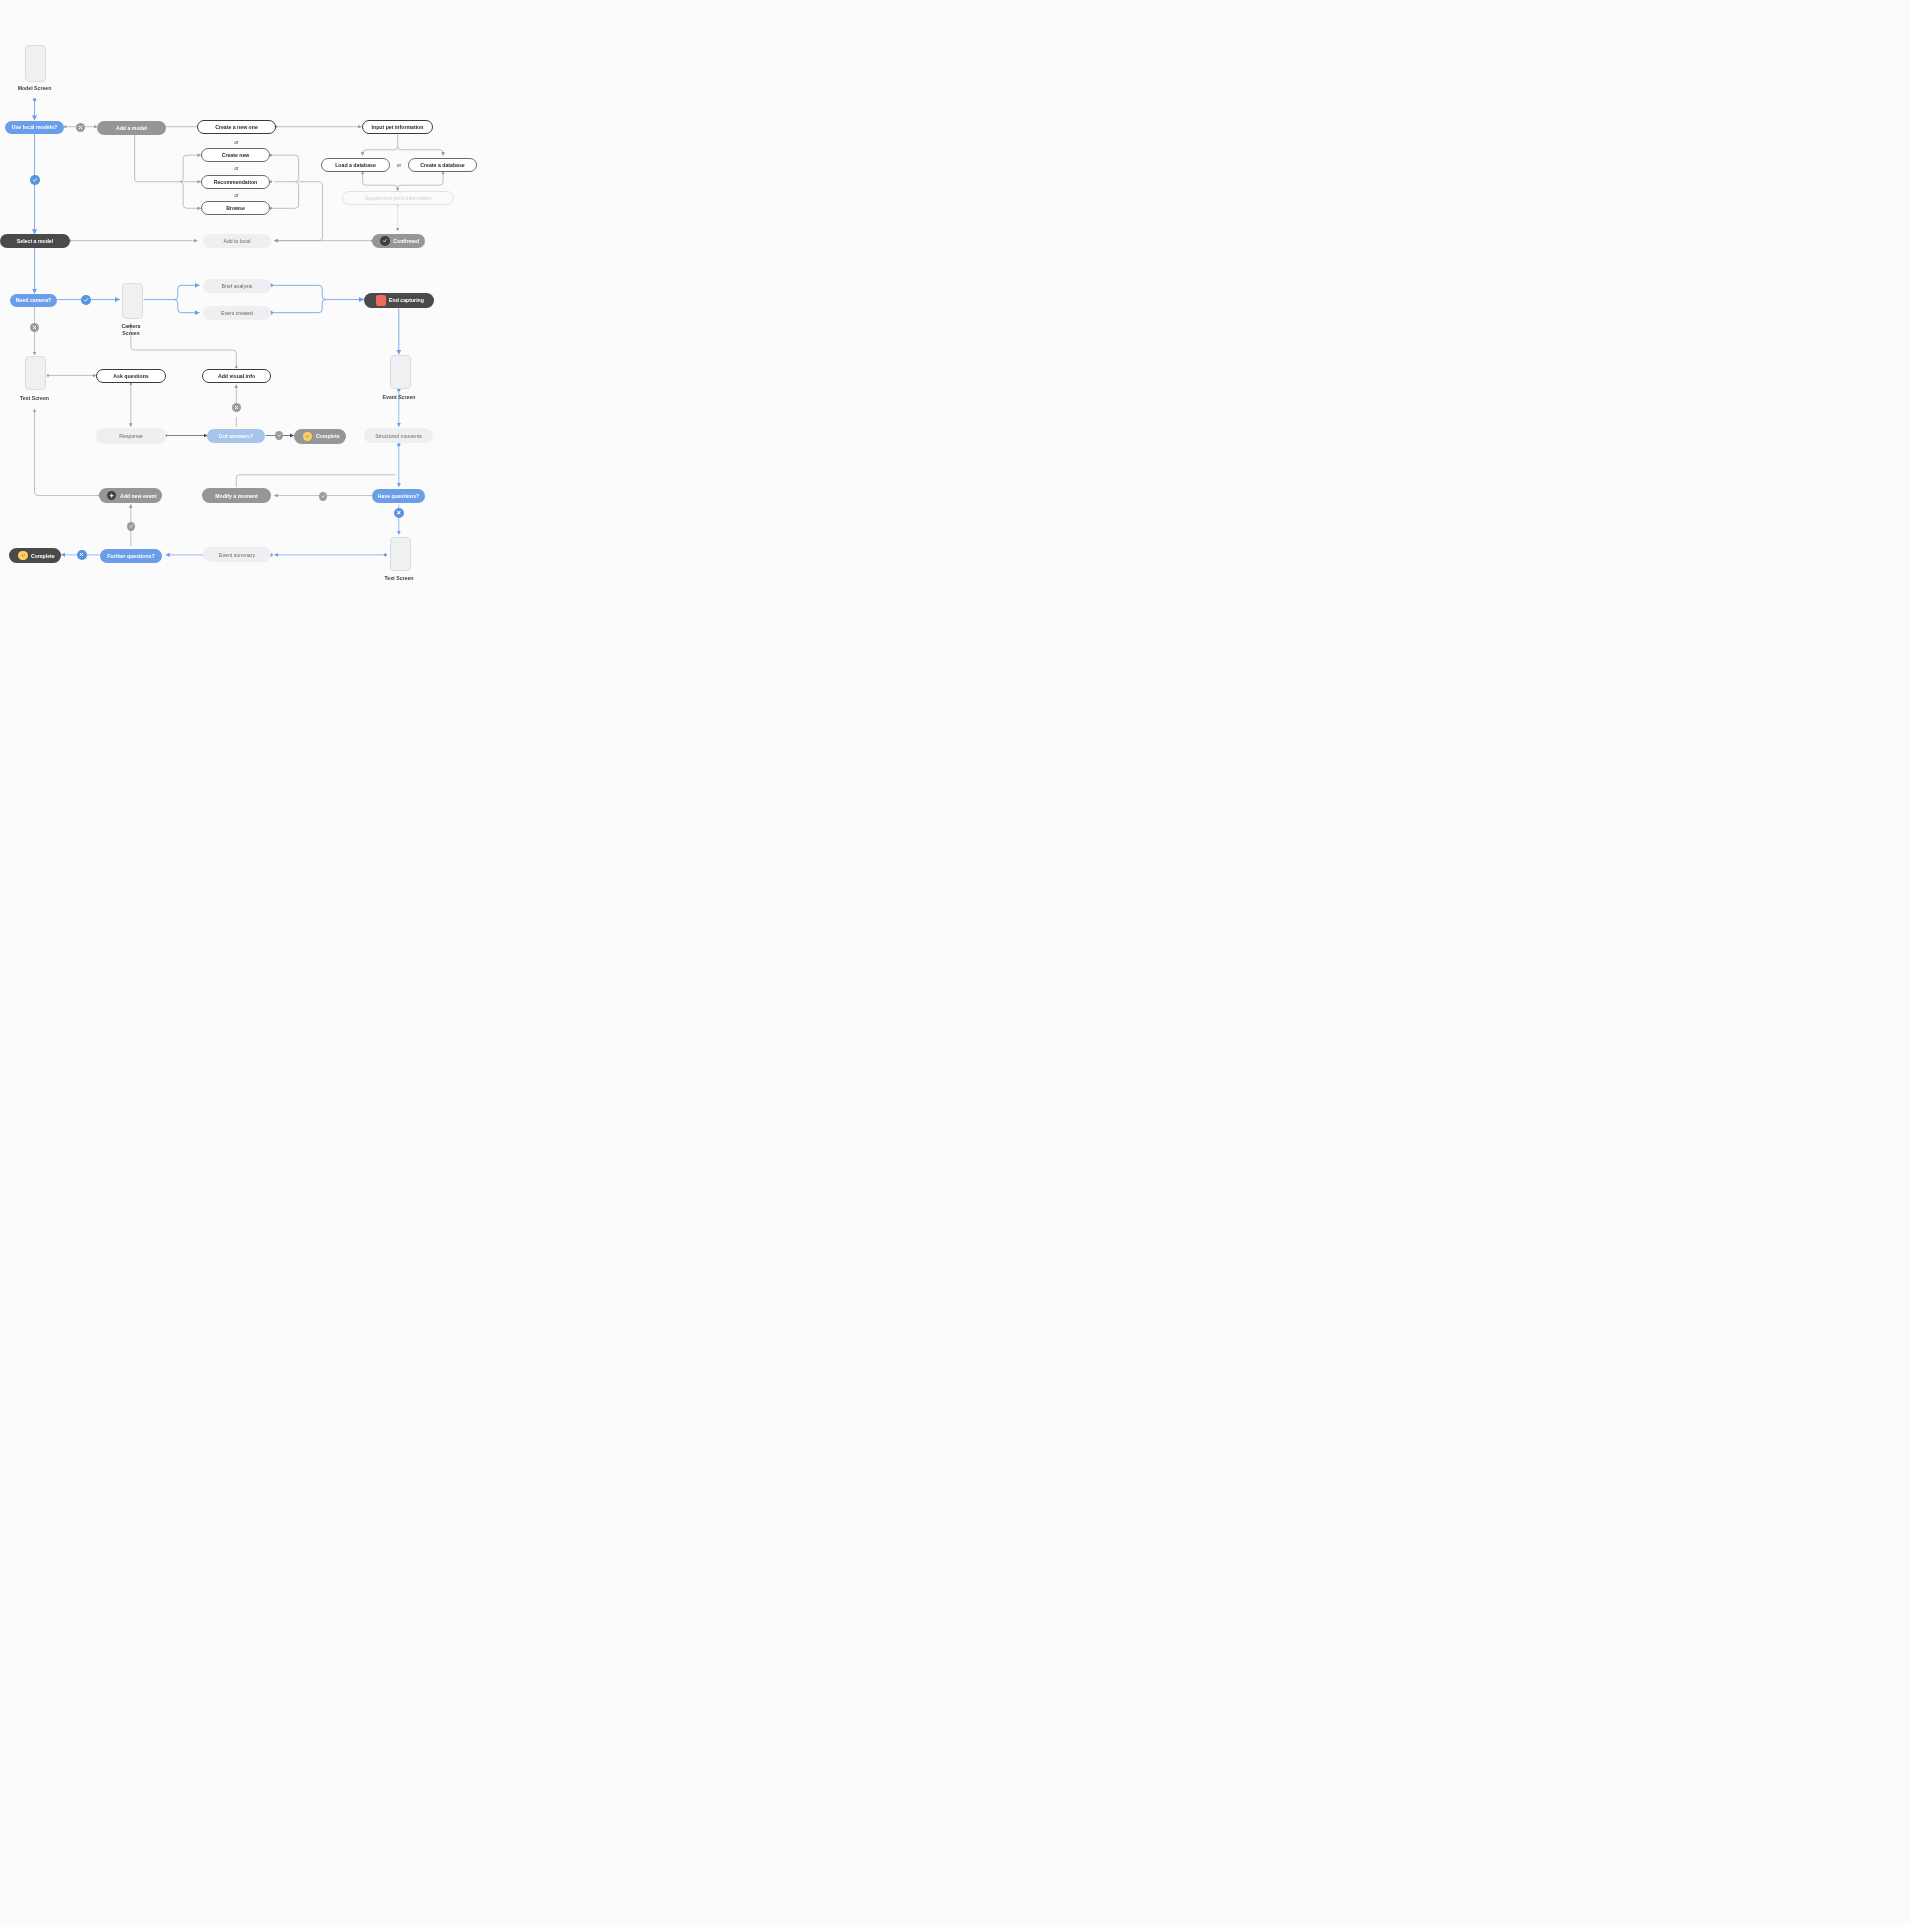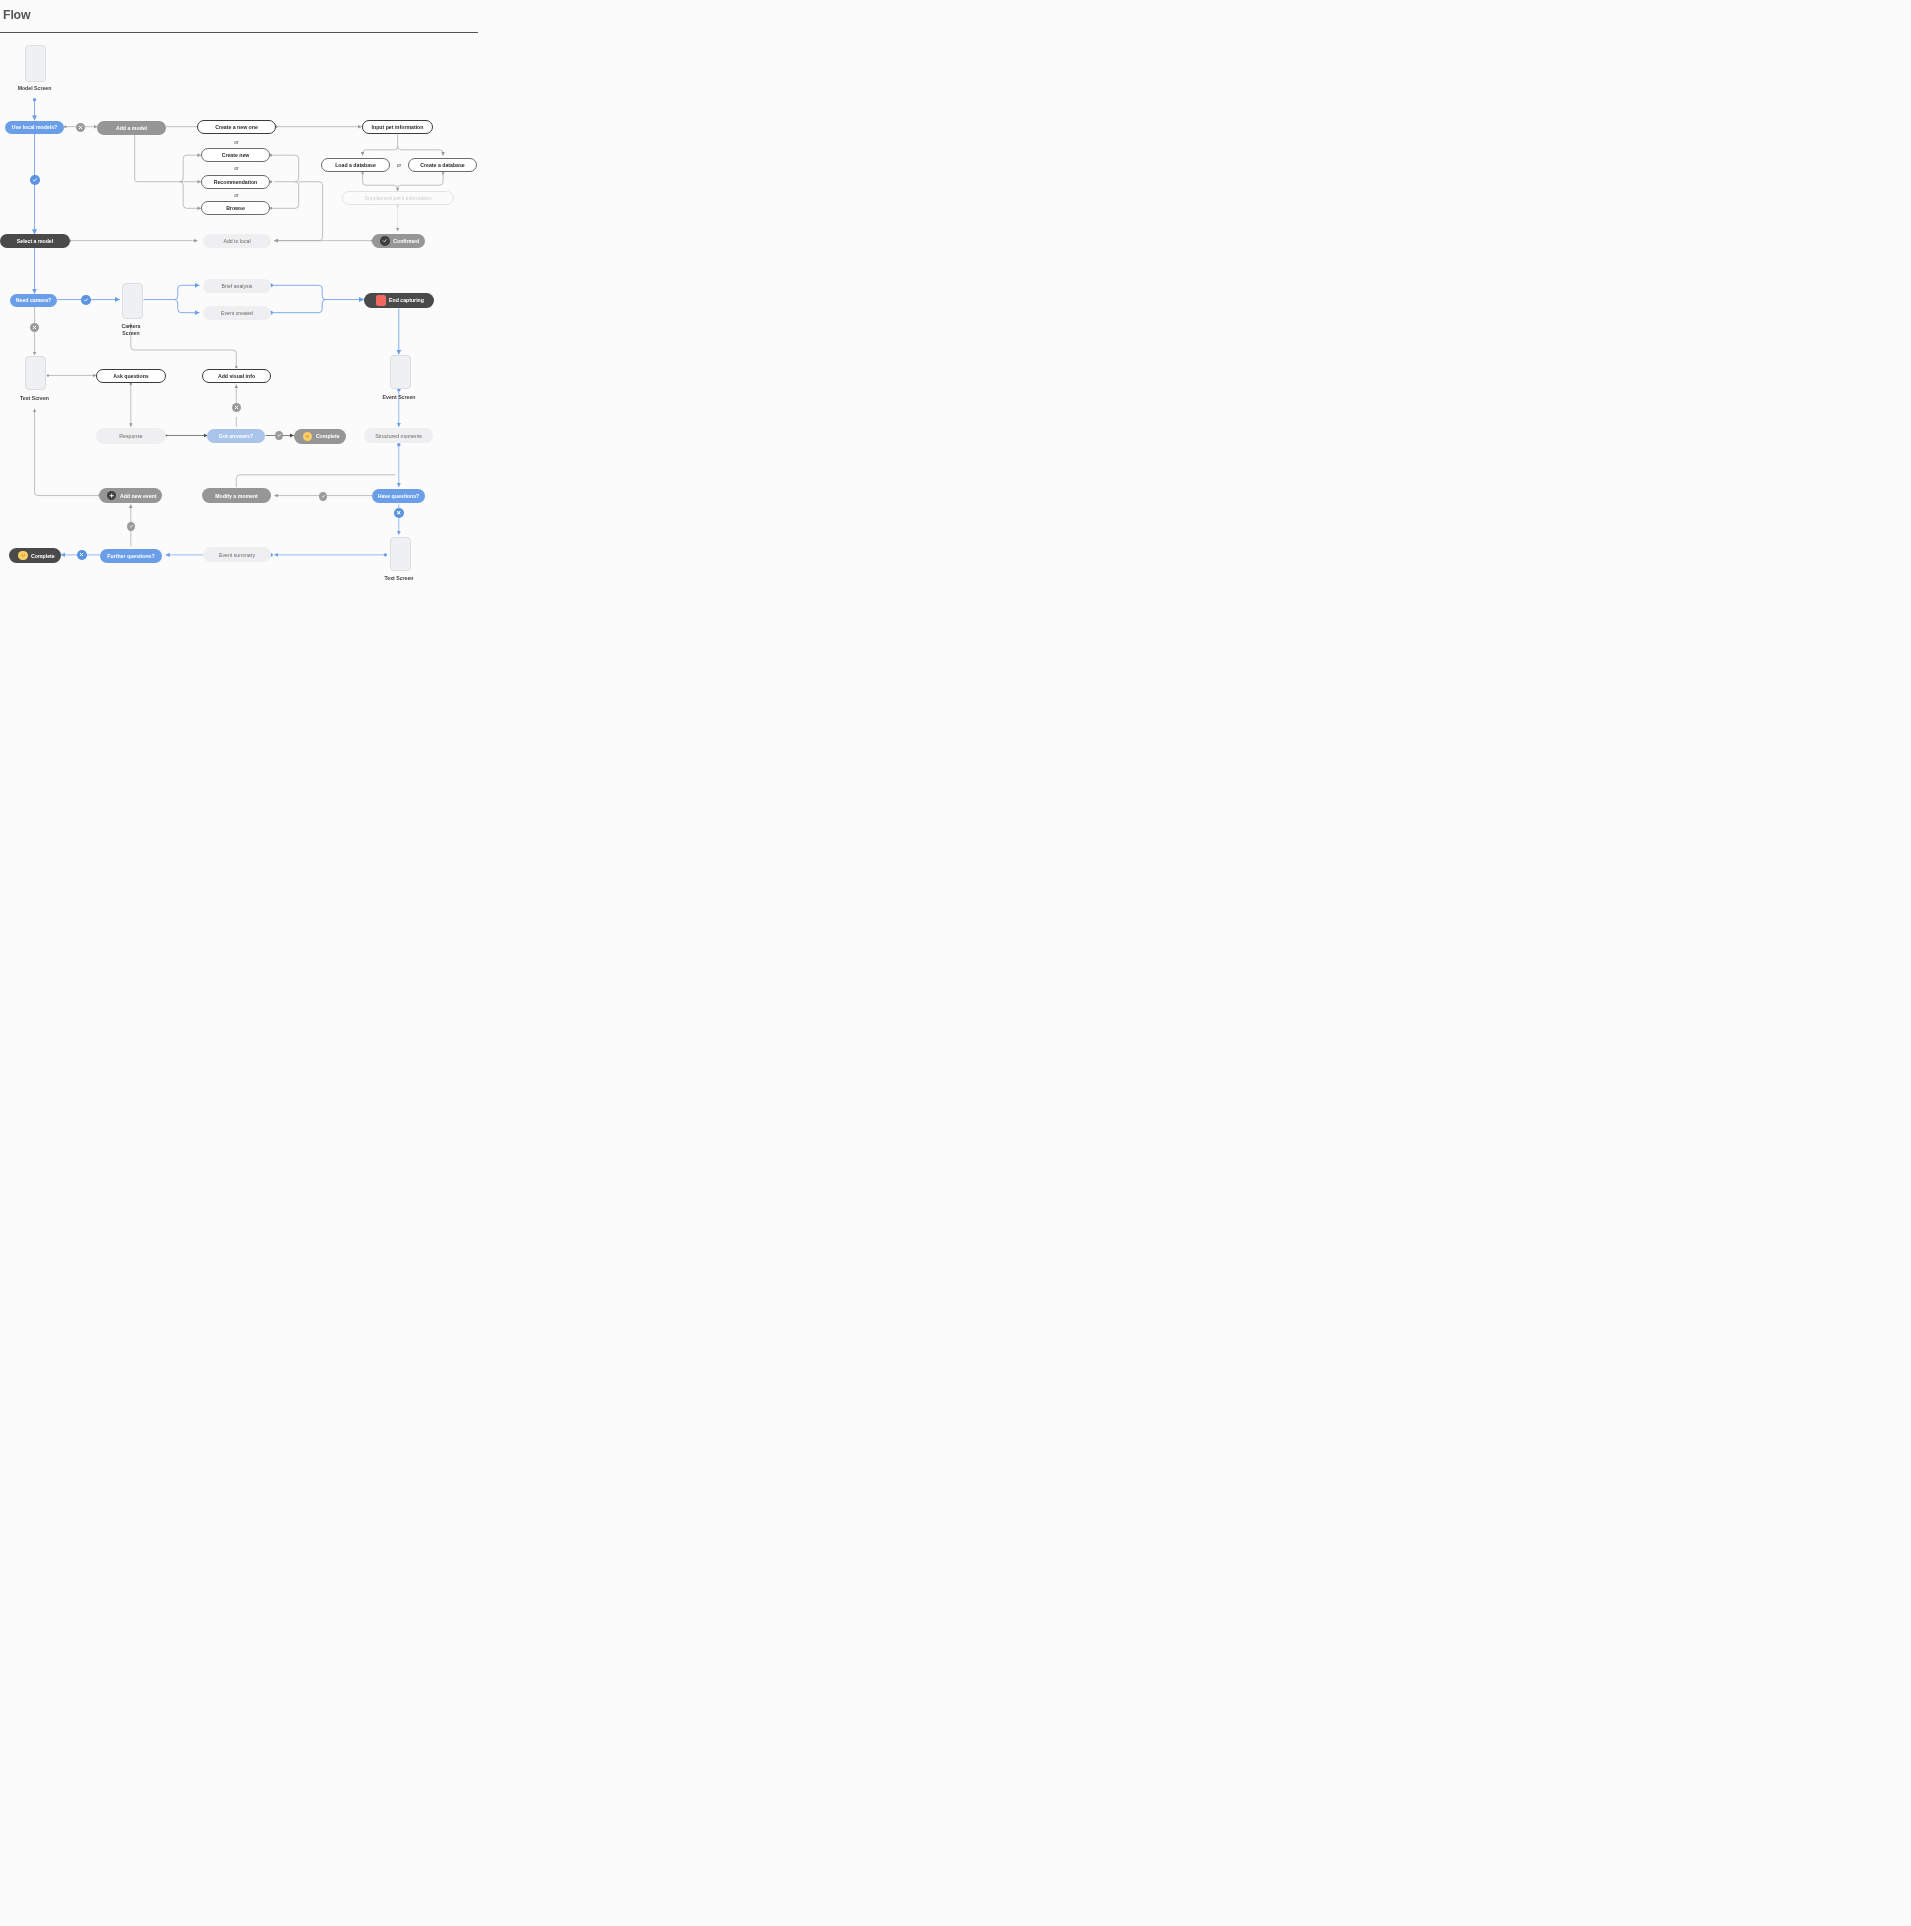--- a/index.html
+++ b/index.html
@@ -48,23 +48,20 @@
   .badge svg{display:block;}
   .b-gray{background:#9b9b9b;}
   .b-blue{background:#5a93e0;}
   .b-bluebig{background:#5a93e0;}
 </style>
 </head>
 <body>
 
 <div id="page">
 
-  <div id="header">
-    <div class="title">Flow</div>
-  </div>
 
   <svg id="edges" viewBox="0 0 1240 1566" xmlns="http://www.w3.org/2000/svg">
     <defs>
       <marker id="ag" markerWidth="7" markerHeight="7" refX="5.6" refY="3" orient="auto">
         <path d="M0,0 L6,3 L0,6 z" fill="#9b9b9b"></path>
       </marker>
       <marker id="ab" markerWidth="7" markerHeight="7" refX="5.6" refY="3" orient="auto">
         <path d="M0,0 L6,3 L0,6 z" fill="#6b9ee8"></path>
       </marker>
       <marker id="ad" markerWidth="7" markerHeight="7" refX="5.6" refY="3" orient="auto">

